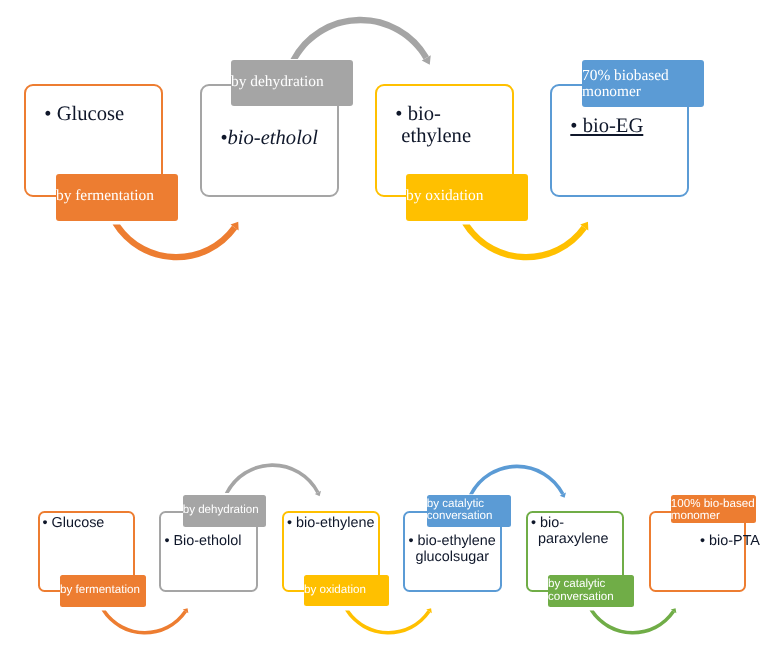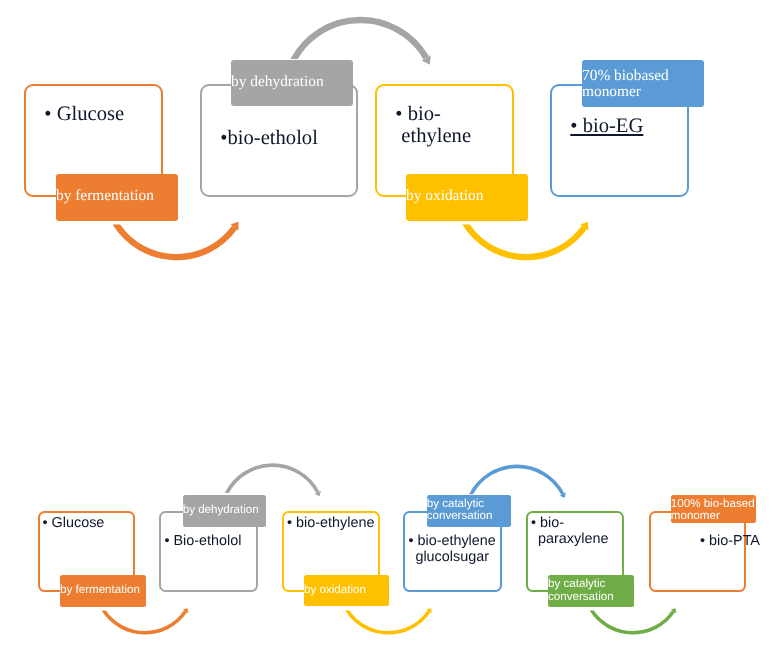--- a/index.html
+++ b/index.html
@@ -45,21 +45,21 @@
       </g>
     </svg>
 
     <div class="node" style="left:24px;top:83.8px;width:139px;height:113.6px;border-color:#ED7D31;">
       <div class="txt" style="left:18.3px;top:18.1px;width:118px;">• Glucose</div>
     </div>
     <div class="tag" style="left:56px;top:174px;width:122px;height:47px;background:#ED7D31;">
       <span class="tagtxt" style="top:14px;">by fermentation</span>
     </div>
 
-    <div class="node" style="left:200px;top:83.8px;width:158px;height:113.6px;border-color:#A5A5A5;">
+    <div class="node" style="left:200px;top:83.8px;width:139px;height:113.6px;border-color:#A5A5A5;font-style:italic;">
       <div class="txt" style="left:18.3px;top:42.6px;width:118px;">•bio-etholol</div>
     </div>
     <div class="tag" style="left:231px;top:60px;width:122px;height:46px;background:#A5A5A5;">
       <span class="tagtxt" style="top:14px;">by dehydration</span>
     </div>
 
     <div class="node" style="left:375px;top:83.8px;width:139px;height:113.6px;border-color:#FFC000;">
       <div class="txt" style="left:18.3px;top:18.1px;width:130px;padding-left:6px;text-indent:-6px;">• bio-
 ethylene</div>
     </div>

